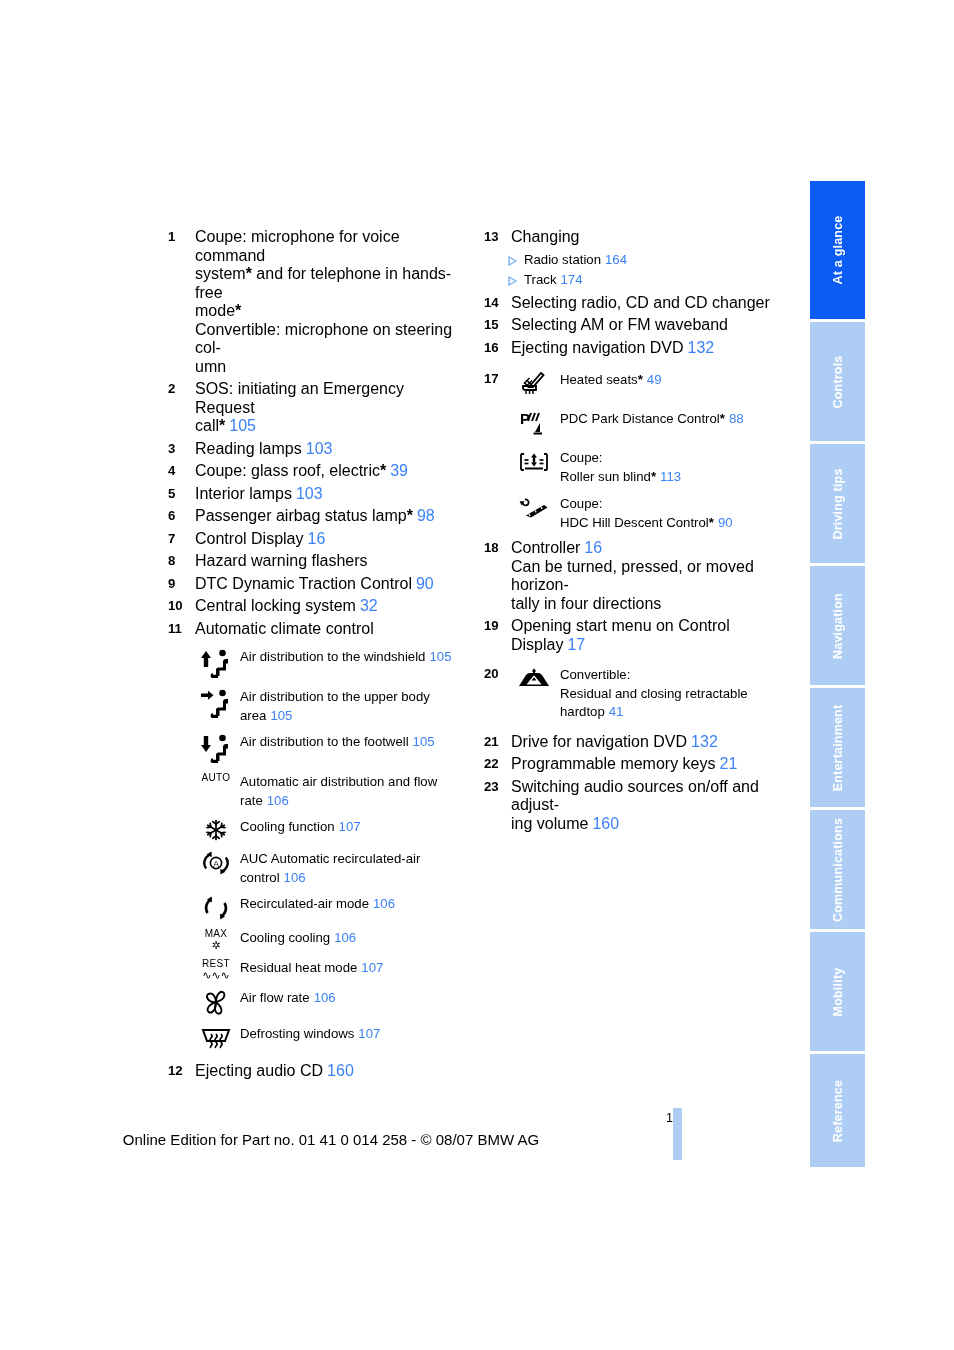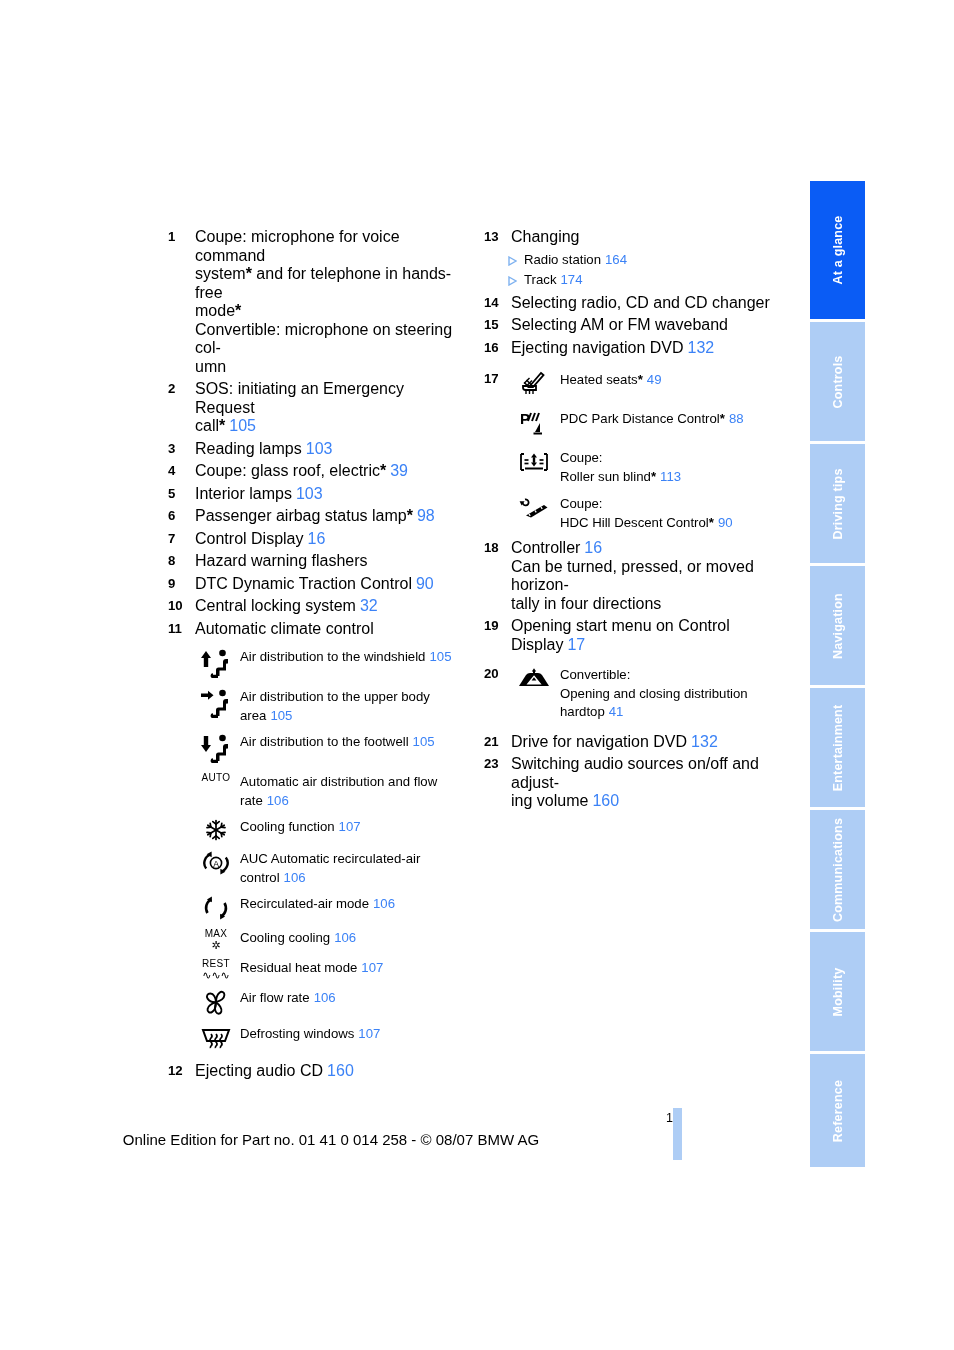--- a/index.html
+++ b/index.html
@@ -642,33 +642,39 @@
           <svg width="36" height="26" viewBox="0 0 36 26">
             <path d="M3 20 L10 9 Q11.5 7 14 7 L22 7 Q24.5 7 26 9 L33 20 Z" fill="#000"></path>
             <path d="M10.5 18.5 L17.8 9.6 Q18 9.3 18.3 9.6 L25.6 18.5 Z" fill="#fff"></path>
             <path d="M18 11.2 L20.4 14.4 L15.6 14.4 Z" fill="#000"></path>
             <path d="M18 2.2 L20.2 5.4 L15.8 5.4 Z" fill="#000"></path>
             <rect x="17" y="5" width="2" height="2.4" fill="#000"></rect>
           </svg>
         </div>
         <div class="itxt">
           <span>Convertible:</span><br>
-          <span>Opening and closing distribution</span><br>
+          <span>Residual and closing retractable</span><br>
           <span>hardtop</span><span class="pg">41</span>
         </div>
       </div>
     </div>
 
     <div class="entry" style="margin-top:11px;">
       <div class="num wide">21</div>
       <div class="txt">
         <span>Drive for navigation DVD</span><span class="pg">132</span>
       </div>
     </div>
 
+    <div class="entry">
+      <div class="num wide">22</div>
+      <div class="txt">
+        <span>Programmable memory keys</span><span class="pg">21</span>
+      </div>
+    </div>
 
     <div class="entry">
       <div class="num wide">23</div>
       <div class="txt">
         <span>Switching audio sources on/off and adjust-</span><br>
         <span>ing volume</span><span class="pg">160</span>
       </div>
     </div>
 
 

